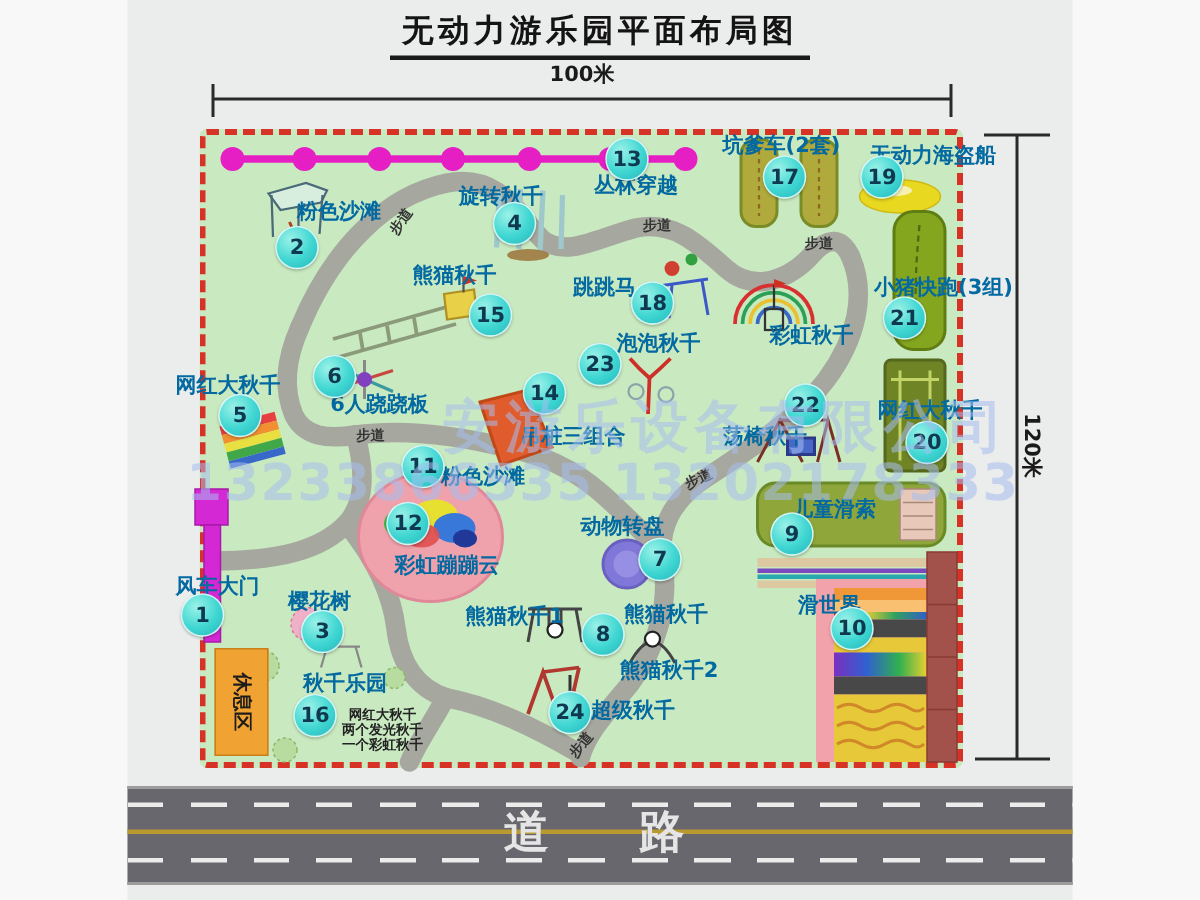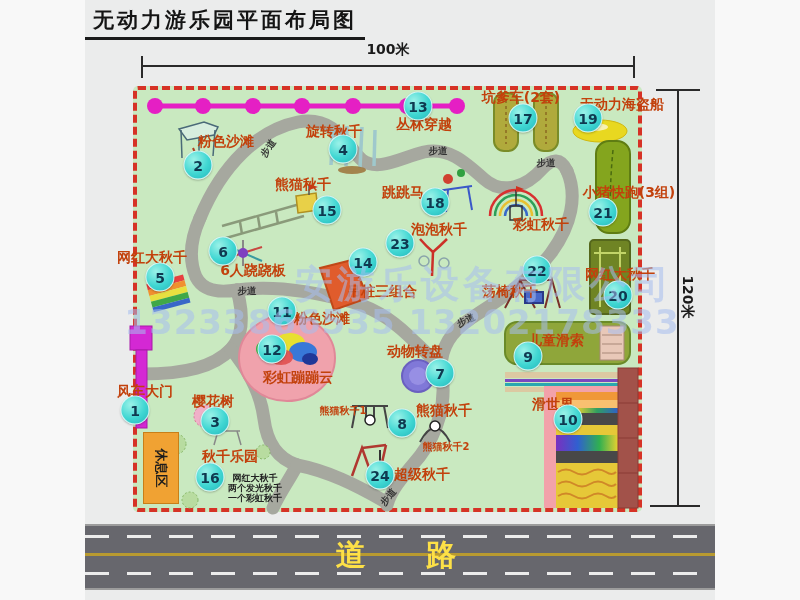--- a/index.html
+++ b/index.html
@@ -2,28 +2,28 @@
 <html><head>
 <meta charset="utf-8">
 <style>
   html,body{margin:0;padding:0}
   body{width:800px;height:600px;position:relative;overflow:hidden;background:#f8f8f8;
        font-family:"DejaVu Sans","Liberation Sans",sans-serif}
   .photo{position:absolute;left:85px;top:0;width:630px;height:600px;background:#ebecec}
   .map{position:absolute;left:133px;top:86px;width:509px;height:426px;background:#c9e9c0;
        border:4px dashed #d63226;box-sizing:border-box;border-radius:5px;z-index:1}
   .overlay{position:absolute;left:0;top:0;width:800px;height:600px;z-index:2;pointer-events:none}
-  .titlewrap{position:absolute;left:85px;top:6px;width:630px;z-index:4}
+  .titlewrap{position:absolute;left:85px;top:6px;width:630px;text-align:center;z-index:4}
   .title{display:inline-block;font-size:21px;font-weight:700;letter-spacing:3px;color:#141414;
          border-bottom:3px solid #1a1a1a;padding:0 8px 3px}
   .dim{position:absolute;transform:translate(-50%,-50%);font-size:14px;font-weight:700;color:#1a1a1a;z-index:4;white-space:nowrap}
   .dim.v{transform:translate(-50%,-50%) rotate(90deg)}
-  .lbl{position:absolute;transform:translate(-50%,-50%);font-size:14px;font-weight:700;color:#c2410c;
+  .lbl{position:absolute;transform:translate(-50%,-50%);font-size:14px;font-weight:700;color:#0369a1;
        white-space:nowrap;z-index:4;line-height:1}
-  .sm{font-size:10px}
+  .sm{font-size:14px}
   .note{position:absolute;transform:translate(-50%,-50%);font-size:9px;font-weight:700;color:#222;
         white-space:nowrap;z-index:4;line-height:1}
   .walk{position:absolute;font-size:9.5px;font-weight:700;color:#333;z-index:4;white-space:nowrap;line-height:1}
   .bub{position:absolute;width:27px;height:27px;border-radius:50%;transform:translate(-50%,-50%);
        background:radial-gradient(circle at 35% 30%,#9bf2e8,#3fd6d2 55%,#25b6ba);
        border:1px solid rgba(255,255,255,.75);box-shadow:0 1px 2px rgba(0,0,0,.25);
        display:flex;align-items:center;justify-content:center;
        font-size:14px;font-weight:700;color:#0f3950;z-index:5;line-height:1}
   .rest{position:absolute;left:143px;top:432px;width:34px;height:70px;background:#f0a233;
         border:1px solid #c87f18;z-index:3}
@@ -33,21 +33,21 @@
       color:rgba(165,190,238,.55);font-weight:700;white-space:nowrap;line-height:1}
   .wm1{font-size:38px;letter-spacing:4px}
   .wm2{font-size:34px;letter-spacing:1px}
   .road{position:absolute;left:85px;top:524px;width:630px;height:62px;background:#67676d;
         border-top:2px solid #9c9c9c;border-bottom:2px solid #9c9c9c;box-sizing:content-box;z-index:3}
   .road .dash{position:absolute;left:0;right:0;height:3px;
         background:repeating-linear-gradient(90deg,#ececec 0 24px,transparent 24px 42px)}
   .road .d1{top:9px}.road .d2{top:46px}
   .road .yl{position:absolute;left:0;right:0;top:27px;height:3px;background:#b89a30}
   .roadlbl{position:absolute;left:50%;top:29px;transform:translate(-50%,-50%);
-        font-size:30px;font-weight:700;color:#fde047;letter-spacing:8px;word-spacing:34px;white-space:nowrap}
+        font-size:30px;font-weight:700;color:#e5e5e5;letter-spacing:8px;word-spacing:34px;white-space:nowrap}
 </style>
 </head>
 <body>
 
 <div class="photo"></div>
 <div class="map"></div>
 
 <svg class="overlay" viewBox="0 0 800 600">
 
   <g stroke="#2a2a2a" stroke-width="2">

